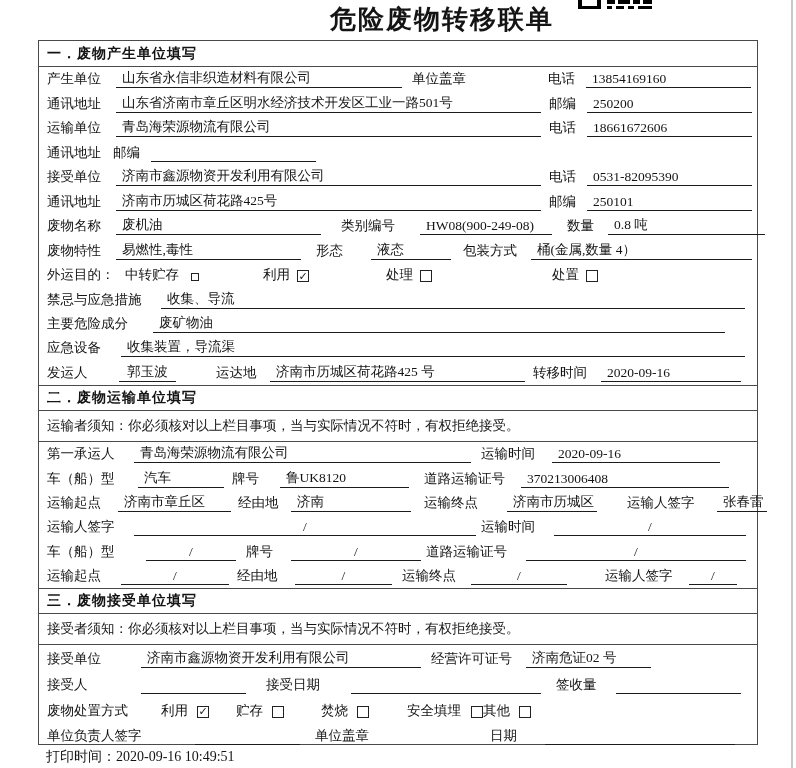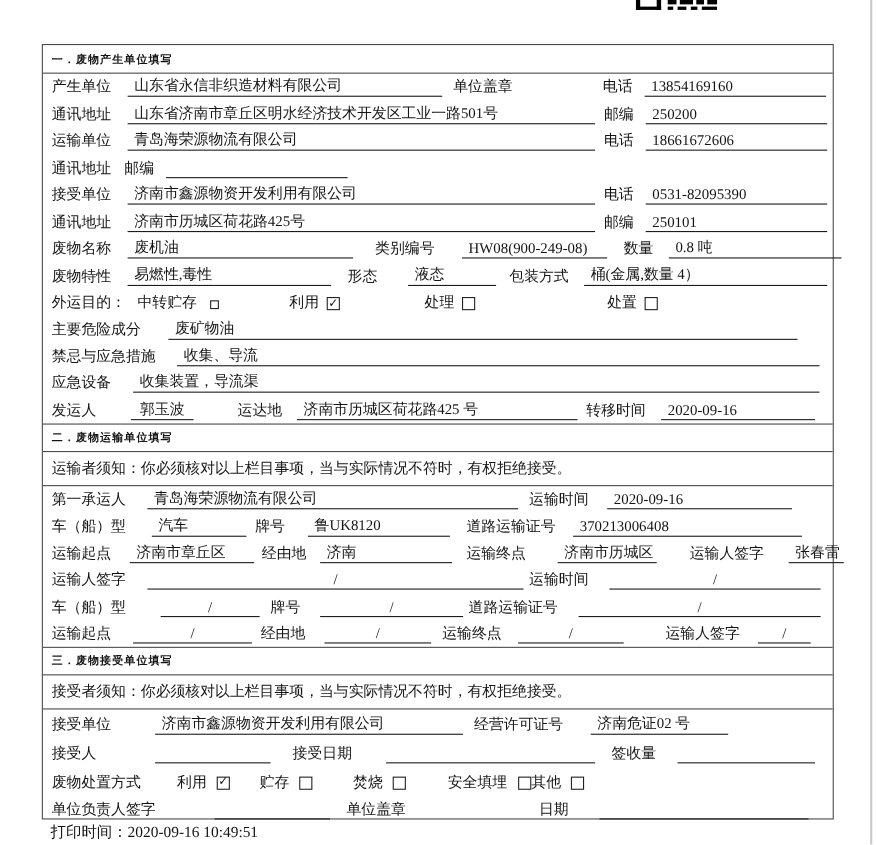--- a/index.html
+++ b/index.html
@@ -17,21 +17,21 @@
   }
   .qr { position:absolute; left:578px; top:0; }
   .page-edge { position:absolute; left:791px; top:0; width:2px; height:768px; background:#c9c9c9; }
 
   .form-box {
     position:absolute; left:38px; top:40px; width:720px; height:705px;
     border:1.5px solid #4a4a4a; display:flex; flex-direction:column;
   }
   .sechead {
     flex:none; height:26px; border-bottom:1.5px solid #4a4a4a;
-    font-weight:bold; font-size:10px; display:flex; align-items:center;
+    font-weight:bold; font-size:14px; display:flex; align-items:center;
     padding-left:8px; font-family:"Liberation Sans","DejaVu Sans",sans-serif;
     letter-spacing:1px;
     text-align:right;
   }
   .sechead.bt { border-top:1.5px solid #4a4a4a; }
   .notice {
     flex:none; height:31px; border-bottom:1.5px solid #4a4a4a;
     display:flex; align-items:center; padding-left:8px; white-space:nowrap;
   }
   .row {
@@ -53,20 +53,21 @@
     font-size:11px; line-height:1; margin-bottom:2px;
   }
   .cb.small { width:8px; height:8px; margin-bottom:3px; }
   .print-time { position:absolute; left:46px; top:748px; font-size:14px; white-space:nowrap; }
 </style>
 </head>
 <body>
 
 <div class="page">
 
+  <div class="doc-title">危险废物转移联单</div>
 
   <svg class="qr" width="74" height="10" viewBox="0 0 74 10">
     <g fill="#000">
       <rect x="0" y="0" width="4" height="9"></rect>
         <rect x="19" y="0" width="4" height="9"></rect>
         <rect x="0" y="6" width="23" height="3"></rect>
       <rect x="29" y="0" width="8" height="4"></rect>
         <rect x="40" y="0" width="12" height="4"></rect>
         <rect x="55" y="0" width="7" height="4"></rect>
         <rect x="65" y="0" width="9" height="4"></rect>
@@ -149,27 +150,27 @@
       <span class="cb small" style="margin-left:8px"></span>
       <span class="lb" style="width:28px;margin-left:64px">利用</span>
       <span class="cb" style="margin-left:6px">✓</span>
       <span class="lb" style="width:28px;margin-left:77px">处理</span>
       <span class="cb" style="margin-left:6px"></span>
       <span class="lb" style="width:28px;margin-left:120px">处置</span>
       <span class="cb" style="margin-left:6px"></span>
     </div>
 
     <div class="row s1r">
+      <span class="lb" style="width:98px">禁忌与应急措施</span>
+      <span class="u" style="width:584px;margin-left:16px">收集、导流</span>
+    </div>
+
+    <div class="row s1r">
       <span class="lb" style="width:84px">主要危险成分</span>
       <span class="u" style="width:572px;margin-left:22px">废矿物油</span>
-    </div>
-
-    <div class="row s1r">
-      <span class="lb" style="width:98px">禁忌与应急措施</span>
-      <span class="u" style="width:584px;margin-left:16px">收集、导流</span>
     </div>
 
     <div class="row s1r">
       <span class="lb" style="width:58px">应急设备</span>
       <span class="u" style="width:624px;margin-left:16px">收集装置，导流渠</span>
     </div>
 
     <div class="row s1r">
       <span class="lb" style="width:44px">发运人</span>
       <span class="u c" style="width:57px;margin-left:28px">郭玉波</span>
@@ -236,21 +237,21 @@
       <span class="u c" style="width:48px;margin-left:12px">/</span>
     </div>
 
     <div class="sechead bt">三．废物接受单位填写</div>
     <div class="notice">接受者须知：你必须核对以上栏目事项，当与实际情况不符时，有权拒绝接受。</div>
 
     <div class="row s3r">
       <span class="lb" style="width:58px">接受单位</span>
       <span class="u" style="width:280px;margin-left:36px">济南市鑫源物资开发利用有限公司</span>
       <span class="lb" style="width:88px;margin-left:10px">经营许可证号</span>
-      <span class="u" style="width:125px;margin-left:18px">济南危证02 号</span>
+      <span class="u" style="width:125px;margin-left:7px">济南危证02 号</span>
     </div>
 
     <div class="row s3r">
       <span class="lb" style="width:44px">接受人</span>
       <span class="u" style="width:105px;margin-left:50px"></span>
       <span class="lb" style="width:58px;margin-left:20px">接受日期</span>
       <span class="u" style="width:190px;margin-left:27px"></span>
       <span class="lb" style="width:44px;margin-left:15px">签收量</span>
       <span class="u" style="width:125px;margin-left:16px"></span>
     </div>

